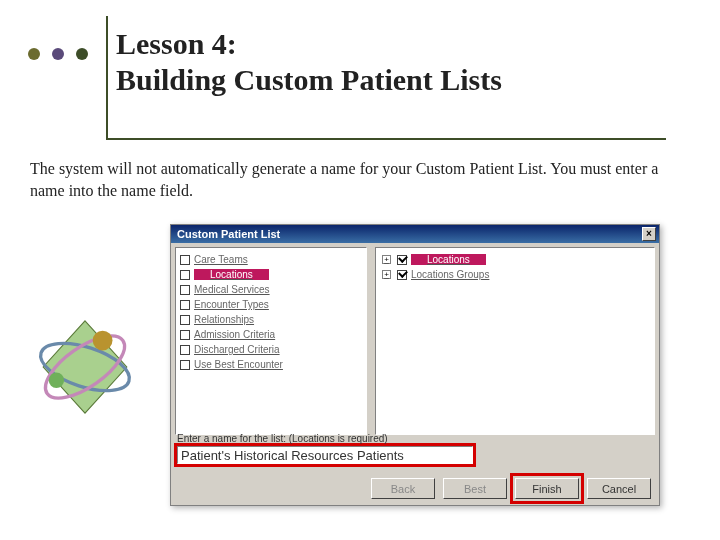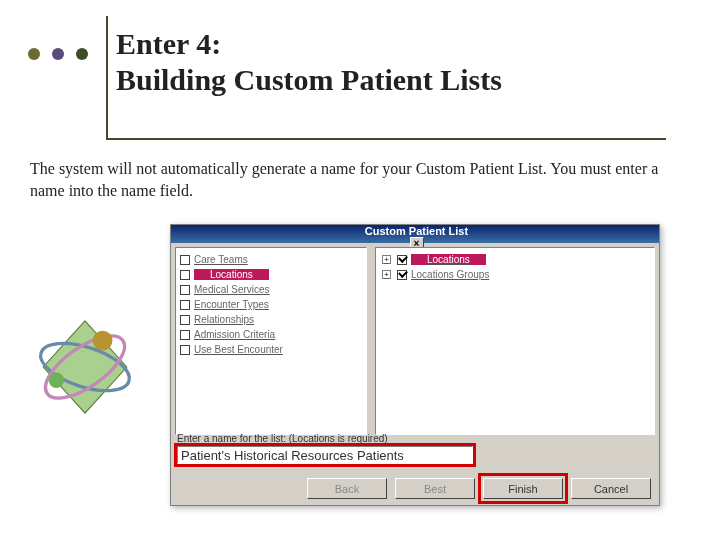--- a/index.html
+++ b/index.html
@@ -83,21 +83,20 @@
   .titlebar {
     height: 18px;
     background: linear-gradient(#0a246a,#3a6ea5);
     color: #fff;
     display: flex;
     align-items: center;
     justify-content: space-between;
     padding: 0 3px 0 6px;
     font-weight: bold;
     font-size: 11px;
-    flex-direction: column;
   }
   .closebtn {
     width: 14px; height: 14px;
     background:#d4d0c8;
     border:1px solid #fff;
     border-right-color:#404040; border-bottom-color:#404040;
     color:#000; font-size:10px; line-height:11px; text-align:center;
     cursor:pointer;
   }
   .panes {
@@ -138,21 +137,21 @@
     border:1px solid #808080;
     border-right-color:#fff; border-bottom-color:#fff;
     padding:1px 3px;
     font-family:Tahoma,sans-serif; font-size:13px; color:#333;
   }
   .redbox { outline:3px solid #d40000; outline-offset:0; }
   .buttonrow {
     position:absolute; right:8px; bottom:6px; display:flex; gap:8px;
   }
   .btn {
-    width:80px; height:21px;
+    width:64px; height:21px;
     background:#d4d0c8;
     border:1px solid #fff;
     border-right-color:#404040; border-bottom-color:#404040;
     font-size:11px; color:#333;
     cursor:pointer;
   }
   .btn.disabled { color:#888; }
   .btn.redwrap { outline:3px solid #d40000; outline-offset:2px; }
   .blurtxt { filter: blur(.4px); color:#666; }
 </style>
@@ -161,21 +160,21 @@
 
 <div class="header-area">
   <div class="bullets">
     <div class="bullet-olive"></div>
     <div class="bullet-purple"></div>
     <div class="bullet-darkolive"></div>
   </div>
   <div class="vline"></div>
   <div class="hline"></div>
   <div class="title">
-    <span>Enter 4:</span><br>
+    <span>Lesson 4:</span><br>
     <span>Building Custom Patient Lists</span>
   </div>
 </div>
 
 <div class="bodytext">The system will not automatically generate a name for your Custom Patient List. You must enter a name into the name field.</div>
 
 <div class="decor">
   <svg viewBox="0 0 100 100" width="110" height="110">
     <polygon points="50,8 88,50 50,92 12,50" fill="#a9d08e" stroke="#5b7a3a" stroke-width="1"></polygon>
     <ellipse cx="50" cy="50" rx="42" ry="18" fill="none" stroke="#6a8aaa" stroke-width="3" transform="rotate(18 50 50)"></ellipse>
@@ -212,20 +211,24 @@
       <div class="li">
           <span class="cb"></span>
           <span class="lbl blurtxt">Relationships</span>
         </div>
       <div class="li">
           <span class="cb"></span>
           <span class="lbl blurtxt">Admission Criteria</span>
         </div>
       <div class="li">
           <span class="cb"></span>
+          <span class="lbl blurtxt">Discharged Criteria</span>
+        </div>
+      <div class="li">
+          <span class="cb"></span>
           <span class="lbl blurtxt">Use Best Encounter</span>
         </div>
     </div>
 
     <div class="pane-right">
       <div class="li sel">
         <span class="tree-exp">+</span>
         <span class="cb checked"></span>
         <span class="lbl">Locations</span>
       </div>

